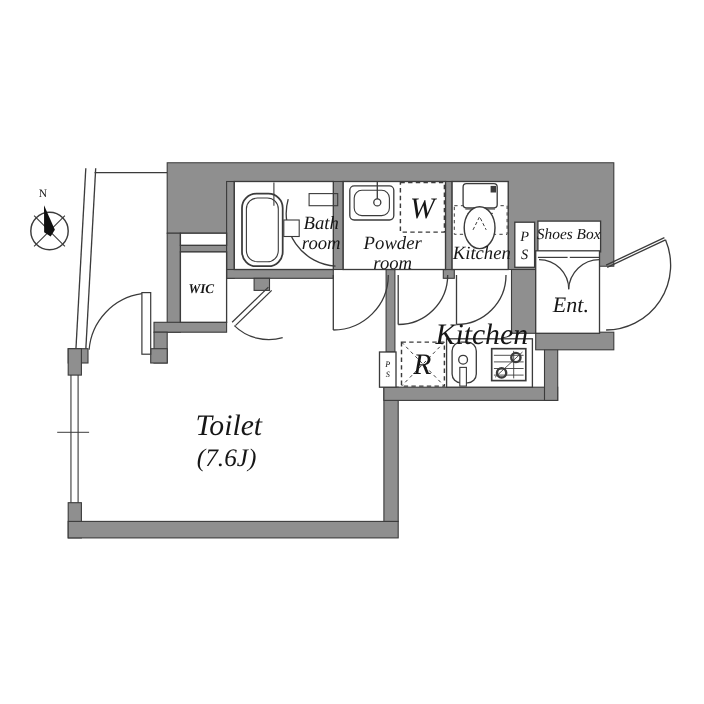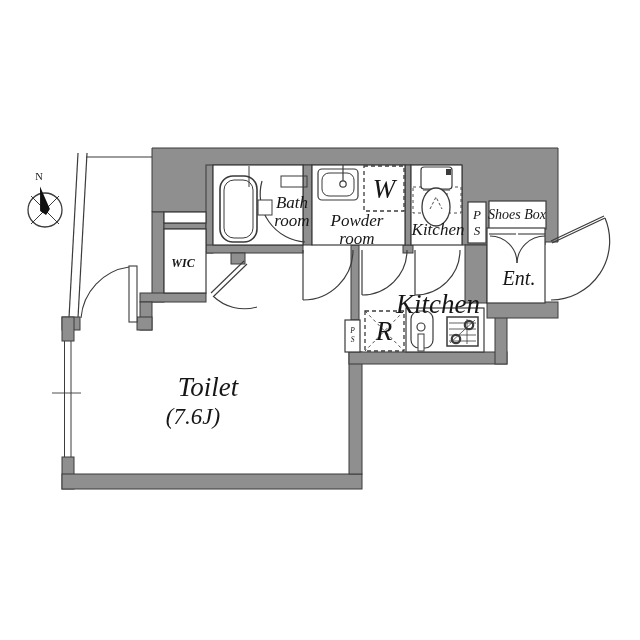--- a/index.html
+++ b/index.html
@@ -175,21 +175,21 @@
     <line x1="31" y1="196" x2="59" y2="224" stroke="#3b3b3b" stroke-width="1"></line>
     <g transform="rotate(-12 45 210)">
       <polygon points="45,186 50,210 45,215 40,210" fill="#111111"></polygon>
     </g>
   </g>
 </svg>
 
 <div class="label lbl-n" style="left:39px;top:177px;">N</div>
 
 <div class="label lbl-bedroom" style="left:208px;top:387px;">Toilet</div>
-<div class="label lbl-size" style="left:193px;top:417px;">(7.6J)</div>
+<div class="label lbl-size" style="left:206px;top:417px;">(7.6J)</div>
 
 <div class="label lbl-kitchen" style="left:438px;top:304px;">Kitchen</div>
 <div class="label lbl-wic" style="left:183px;top:263px;">WIC</div>
 
 <div class="label lbl-small" style="left:292px;top:212px;">
   <div>Bath</div>
   <div>room</div>
 </div>
 
 <div class="label lbl-small" style="left:357px;top:230px;font-style:italic;">

